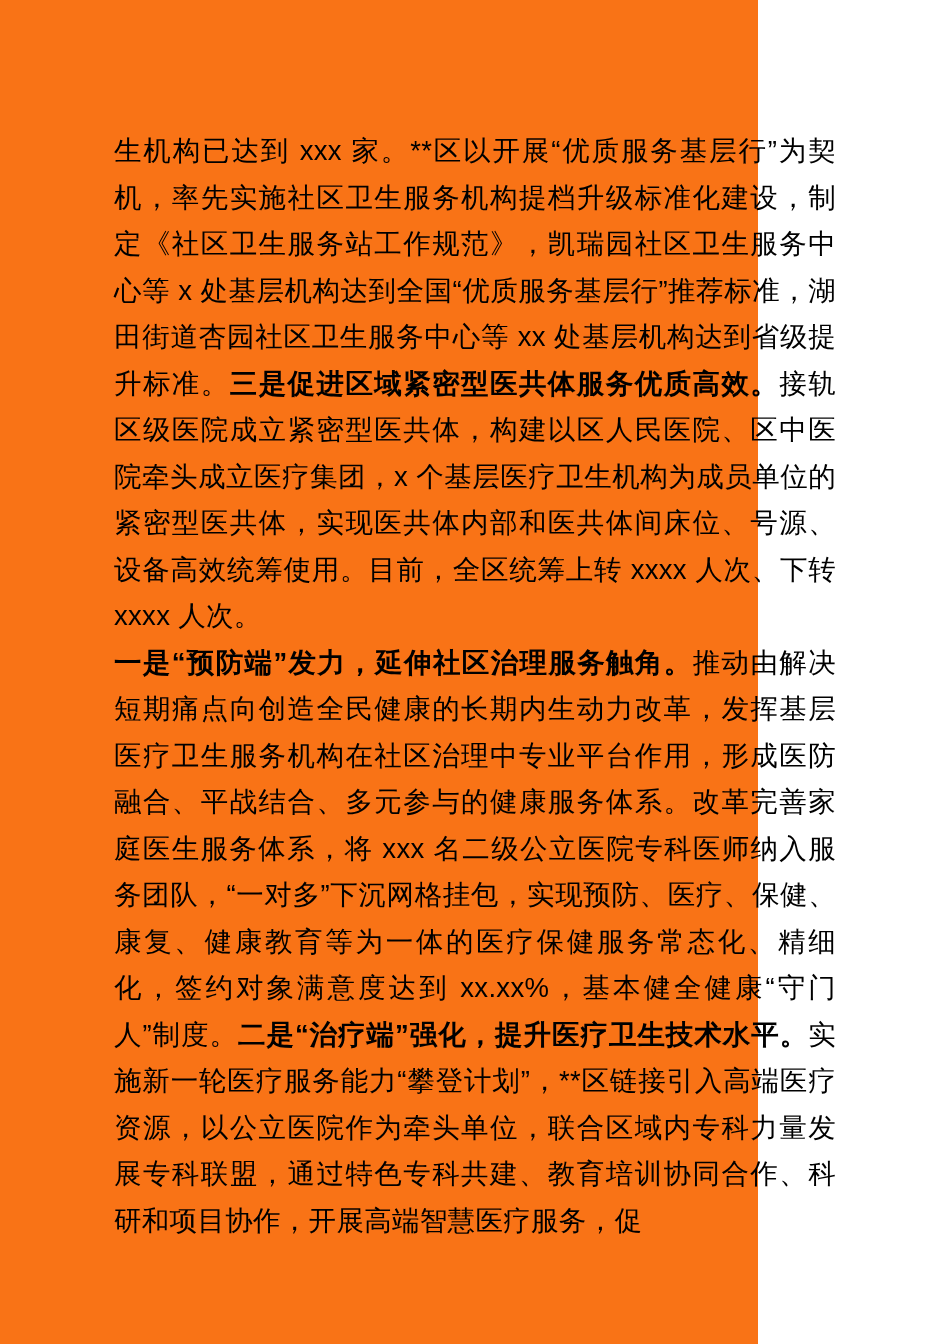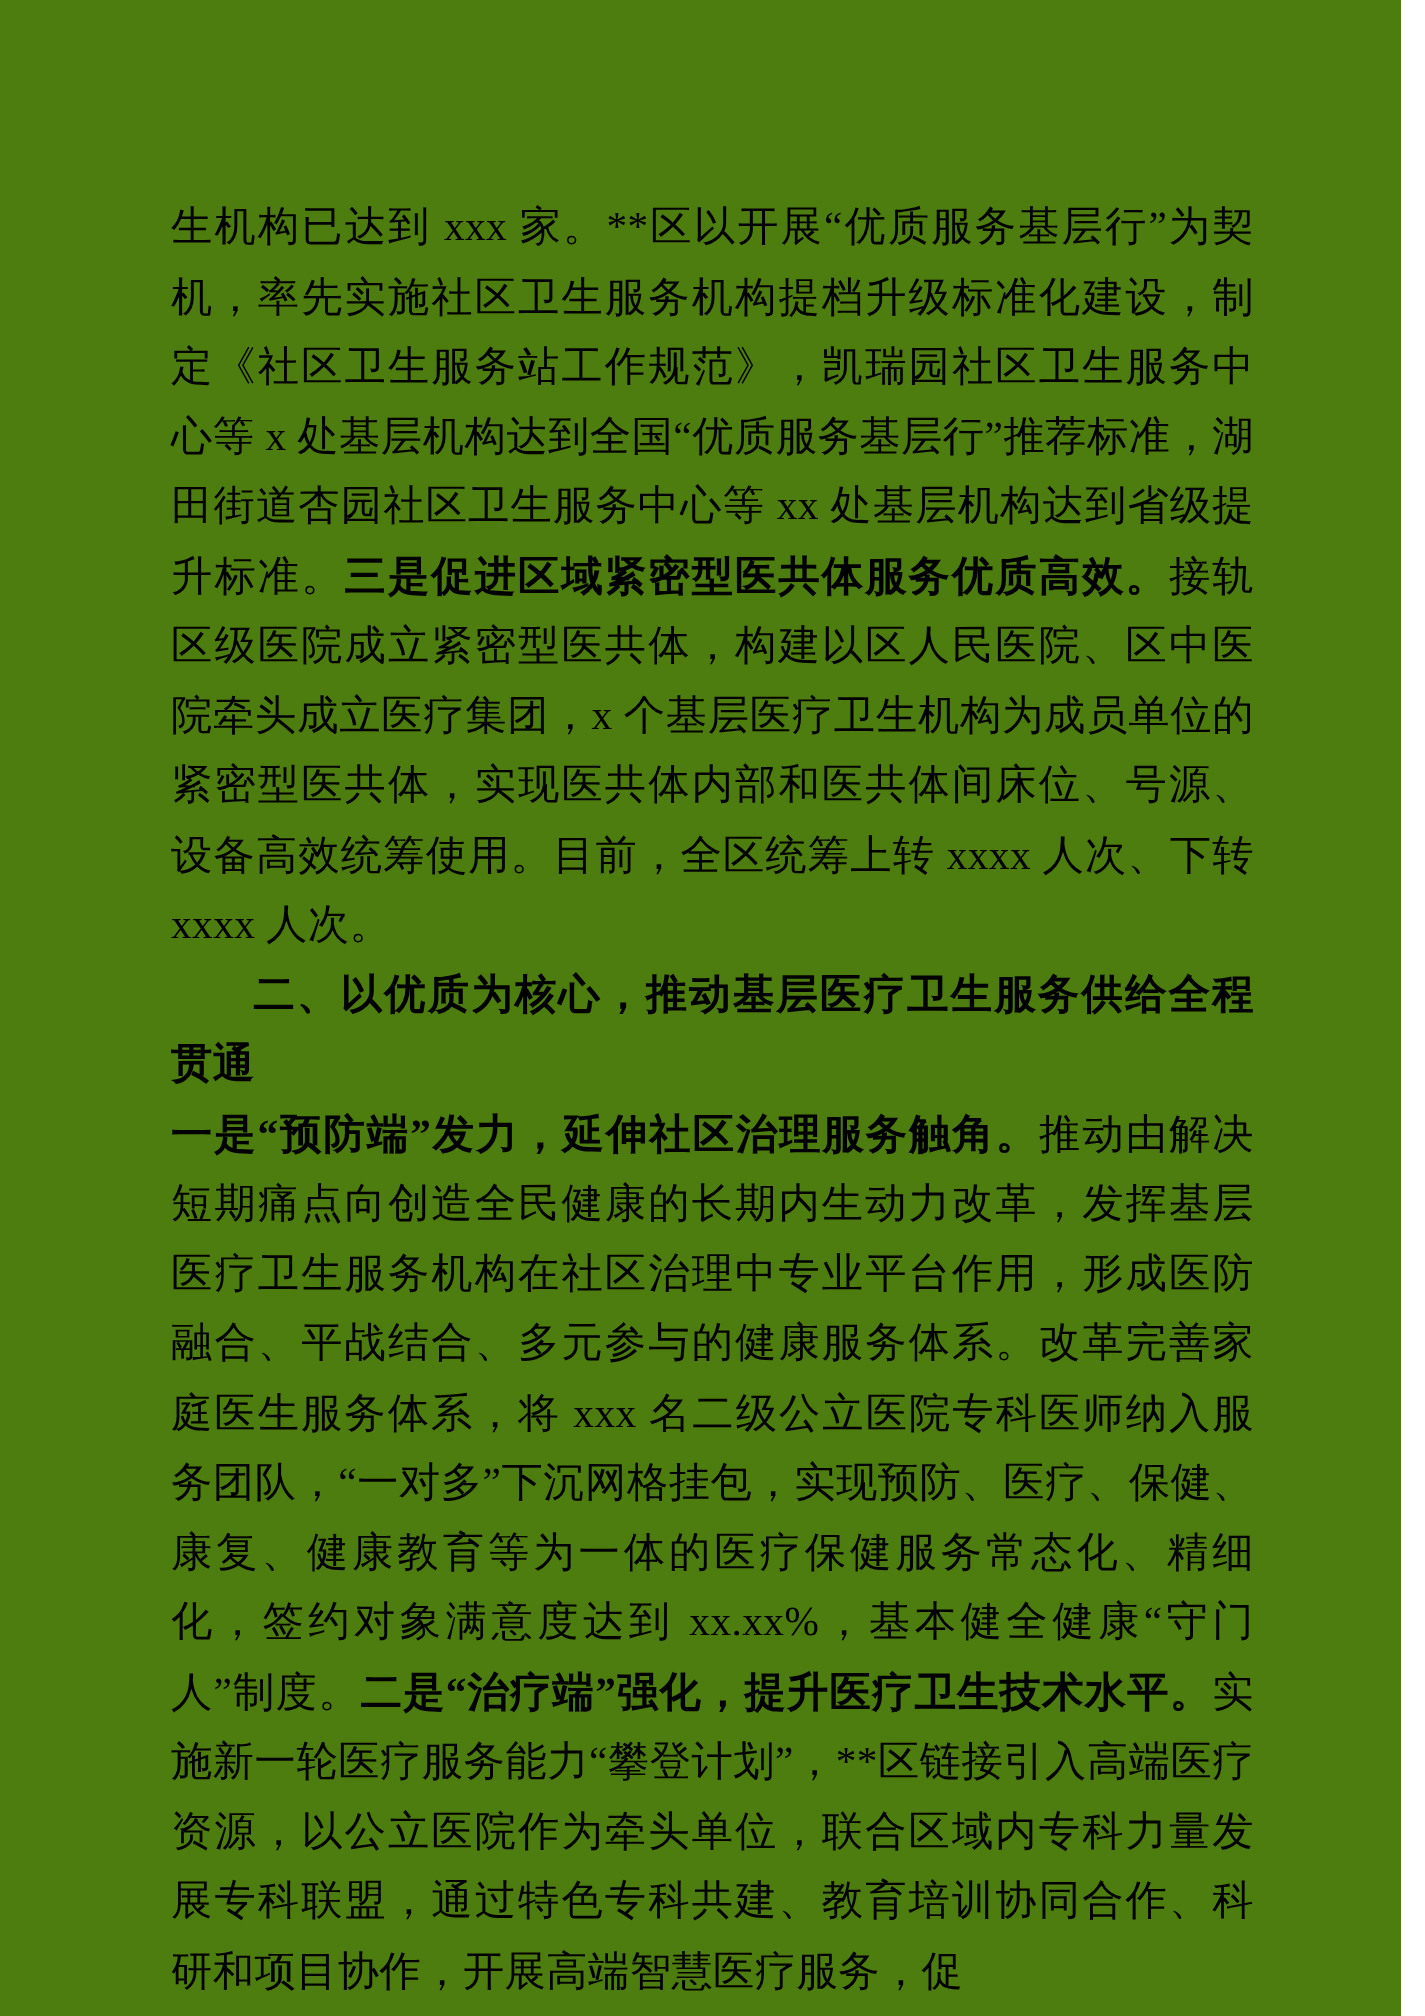--- a/index.html
+++ b/index.html
@@ -7,24 +7,24 @@
     padding: 0;
   }
   body {
     width: 950px;
     height: 1344px;
     background: #ffffff;
     overflow: hidden;
   }
   .page {
     position: relative;
-    width: 934px;
+    width: 758px;
     height: 1344px;
-    background: #4d7c0f;
-    font-family: Liberation Serif, serif;
+    background: #f97316;
+    font-family: Liberation Sans, sans-serif;
     color: #000000;
   }
   .doc-body {
     position: absolute;
     left: 114px;
     top: 128px;
     width: 722px;
     font-size: 27.5px;
     line-height: 46.5px;
     text-align: justify;
@@ -44,16 +44,15 @@
   .run-bold {
     font-weight: bold;
   }
 </style>
 </head>
 <body>
 
 <div class="page">
   <div class="doc-body">
       <p class="para body"><span class="run">生机构已达到 xxx 家。**区以开展“优质服务基层行”为契机，率先实施社区卫生服务机构提档升级标准化建设，制定《社区卫生服务站工作规范》，凯瑞园社区卫生服务中心等 x 处基层机构达到全国“优质服务基层行”推荐标准，湖田街道杏园社区卫生服务中心等 xx 处基层机构达到省级提升标准。</span><span class="run-bold">三是促进区域紧密型医共体服务优质高效。</span><span class="run">接轨区级医院成立紧密型医共体，构建以区人民医院、区中医院牵头成立医疗集团，x 个基层医疗卫生机构为成员单位的紧密型医共体，实现医共体内部和医共体间床位、号源、设备高效统筹使用。目前，全区统筹上转 xxxx 人次、下转 xxxx 人次。</span></p>
-      <p class="para heading indent"><span class="run-bold">二、以优质为核心，推动基层医疗卫生服务供给全程贯通</span></p>
       <p class="para body"><span class="run-bold">一是“预防端”发力，延伸社区治理服务触角。</span><span class="run">推动由解决短期痛点向创造全民健康的长期内生动力改革，发挥基层医疗卫生服务机构在社区治理中专业平台作用，形成医防融合、平战结合、多元参与的健康服务体系。改革完善家庭医生服务体系，将 xxx 名二级公立医院专科医师纳入服务团队，“一对多”下沉网格挂包，实现预防、医疗、保健、康复、健康教育等为一体的医疗保健服务常态化、精细化，签约对象满意度达到 xx.xx%，基本健全健康“守门人”制度。</span><span class="run-bold">二是“治疗端”强化，提升医疗卫生技术水平。</span><span class="run">实施新一轮医疗服务能力“攀登计划”，**区链接引入高端医疗资源，以公立医院作为牵头单位，联合区域内专科力量发展专科联盟，通过特色专科共建、教育培训协同合作、科研和项目协作，开展高端智慧医疗服务，促</span></p>
     </div>
 </div>
 
 </body></html>

